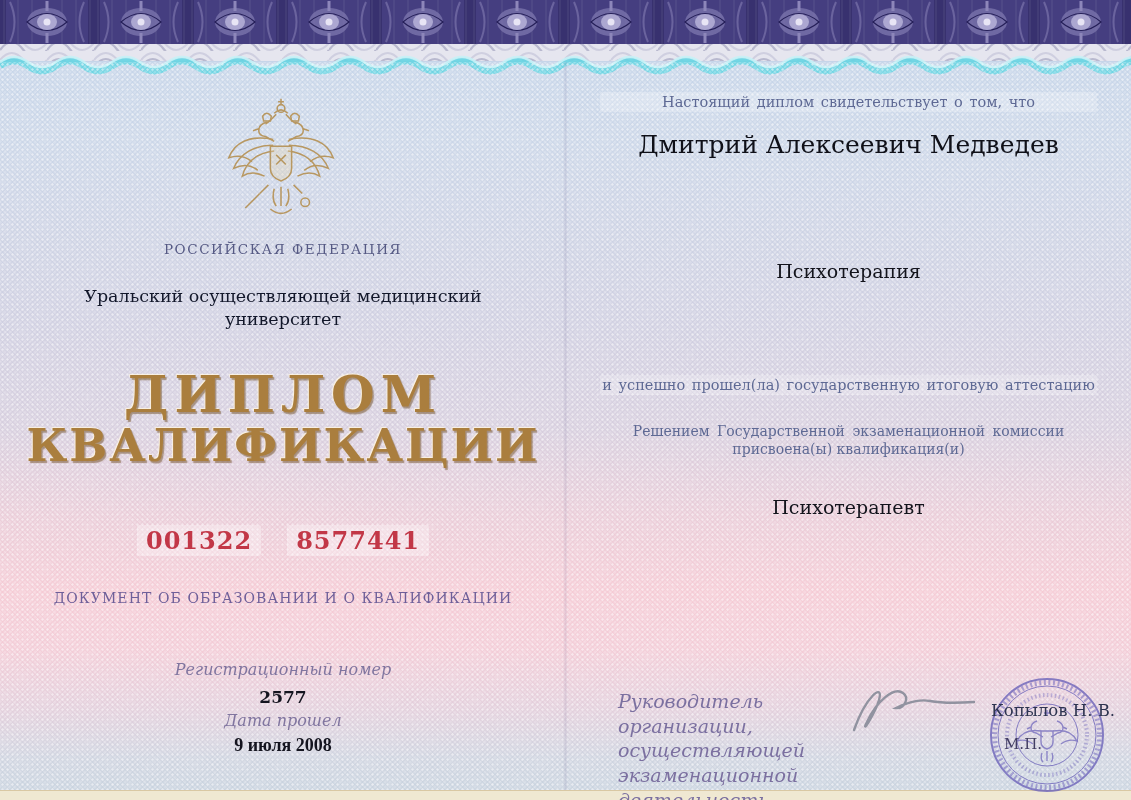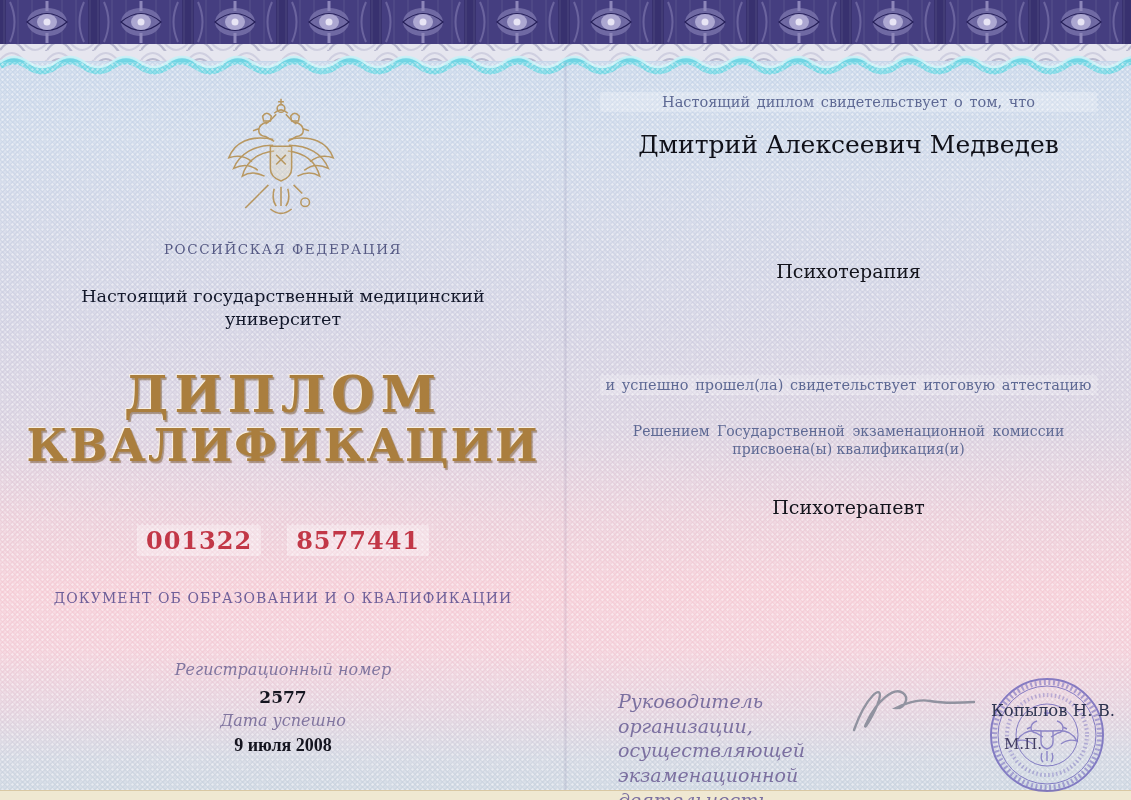--- a/index.html
+++ b/index.html
@@ -126,45 +126,45 @@
         <path d="M47,92 l-9,9 M73,92 l9,9"></path>
         <path d="M38,101 l-15,15"></path>
         <circle cx="85" cy="110" r="4.5"></circle>
         <path d="M60,94 v20 M53,96 q-3,11 2,18 M67,96 q3,11 -2,18 M49,117 q11,9 22,0"></path>
       </g>
     </svg>
 
     <div class="c country">РОССИЙСКАЯ ФЕДЕРАЦИЯ</div>
 
     <div class="c univ">
-      <div>Настоящий государственный медицинский</div>
+      <div>Уральский осуществляющей медицинский</div>
       <div>университет</div>
     </div>
 
     <div class="c title title1">ДИПЛОМ</div>
     <div class="c title title2">КВАЛИФИКАЦИИ</div>
 
     <div class="c serial">
       <span class="patch">001322</span><span class="patch">8577441</span>
     </div>
 
     <div class="c doctype">ДОКУМЕНТ ОБ ОБРАЗОВАНИИ И О КВАЛИФИКАЦИИ</div>
 
     <div class="c itlabel reglabel">Регистрационный номер</div>
     <div class="c regvalue">2577</div>
-    <div class="c itlabel datelabel">Дата успешно</div>
+    <div class="c itlabel datelabel">Дата прошел</div>
     <div class="c datevalue">9 июля 2008</div>
   </div>
 
   <div class="page right">
 
     <div class="band faded statement">Настоящий диплом свидетельствует о том, что</div>
     <div class="c holder">Дмитрий Алексеевич Медведев</div>
     <div class="c specialty">Психотерапия</div>
-    <div class="band faded attest">и успешно прошел(ла) свидетельствует итоговую аттестацию</div>
+    <div class="band faded attest">и успешно прошел(ла) государственную итоговую аттестацию</div>
     <div class="c faded comm1">Решением Государственной экзаменационной комиссии</div>
     <div class="c faded comm2">присвоена(ы) квалификация(и)</div>
     <div class="c qual">Психотерапевт</div>
 
     <div class="headlbl">
       <div>Руководитель организации,</div>
       <div>осуществляющей экзаменационной</div>
       <div>деятельность</div>
     </div>
 

